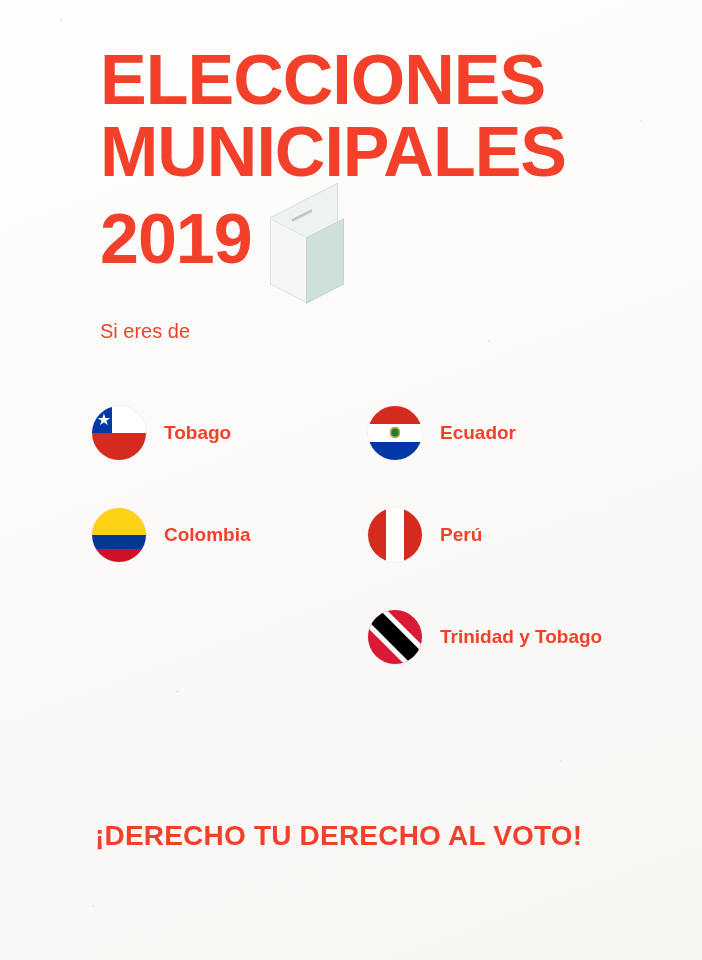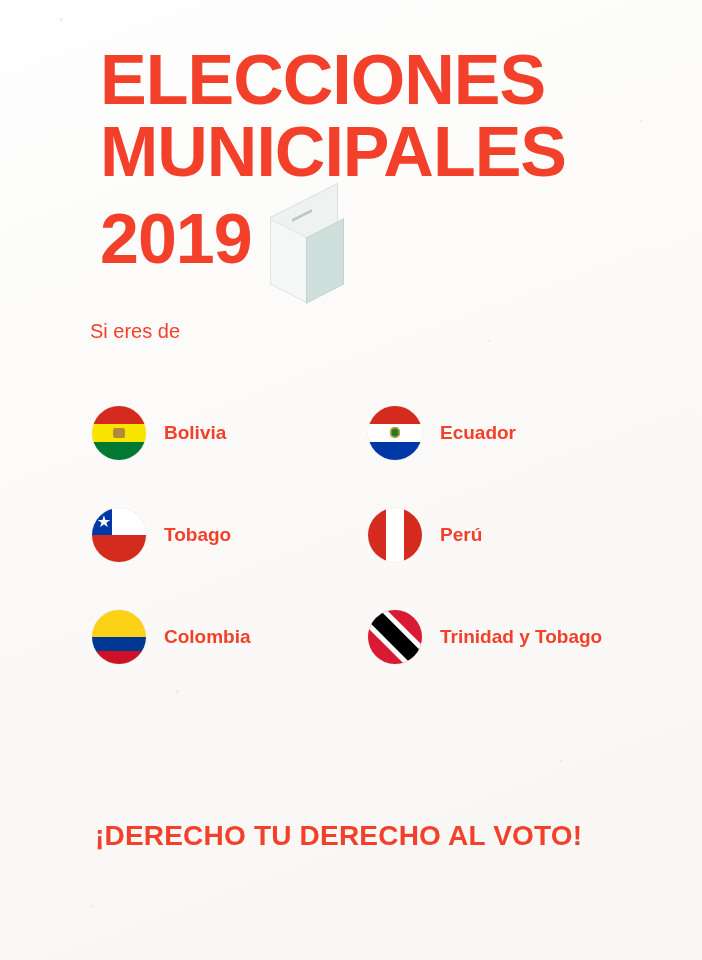--- a/index.html
+++ b/index.html
@@ -81,21 +81,21 @@
     position: absolute;
     left: 30px; top: 22px;
     width: 20px; height: 3px;
     background: #b9c9c5;
     transform: skewY(-27deg);
   }
 
   
   .subtitle {
     position: absolute;
-    left: 90px;
+    left: 100px;
     top: 320px;
     color: #f2402a;
     font-size: 20px;
     font-weight: normal;
   }
 
   
   .countries {
     position: absolute;
     left: 92px;
@@ -242,29 +242,20 @@
     <div class="bb-right"></div>
     <div class="bb-slot"></div>
   </div>
 
   <div class="subtitle">Si eres de</div>
 
   <div class="countries">
 
     <div class="col col-left">
 
-      <div class="country">
-        <div class="flag f-bolivia">
-          <div class="band b1"></div>
-            <div class="band b2"></div>
-            <div class="band b3"></div>
-          <div class="emb"></div>
-        </div>
-        <div class="cname">Bolivia</div>
-      </div>
 
       <div class="country">
         <div class="flag f-chile">
           <div class="c-white"></div>
             <div class="c-red"></div>
             <div class="c-blue"></div>
           <div class="c-star">★</div>
         </div>
         <div class="cname">Tobago</div>
       </div>

